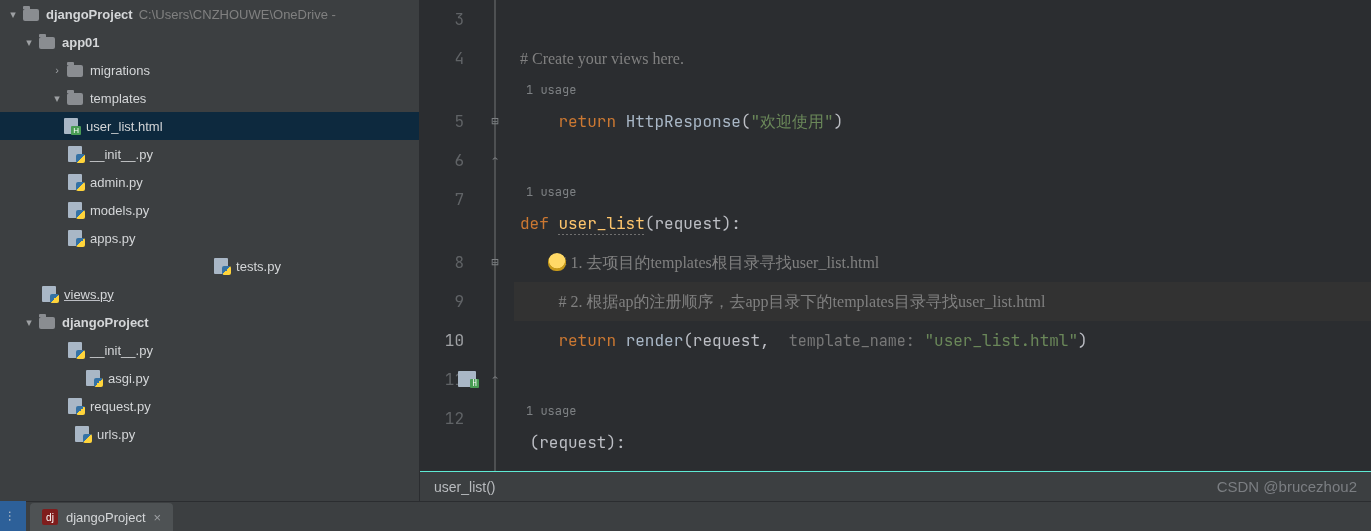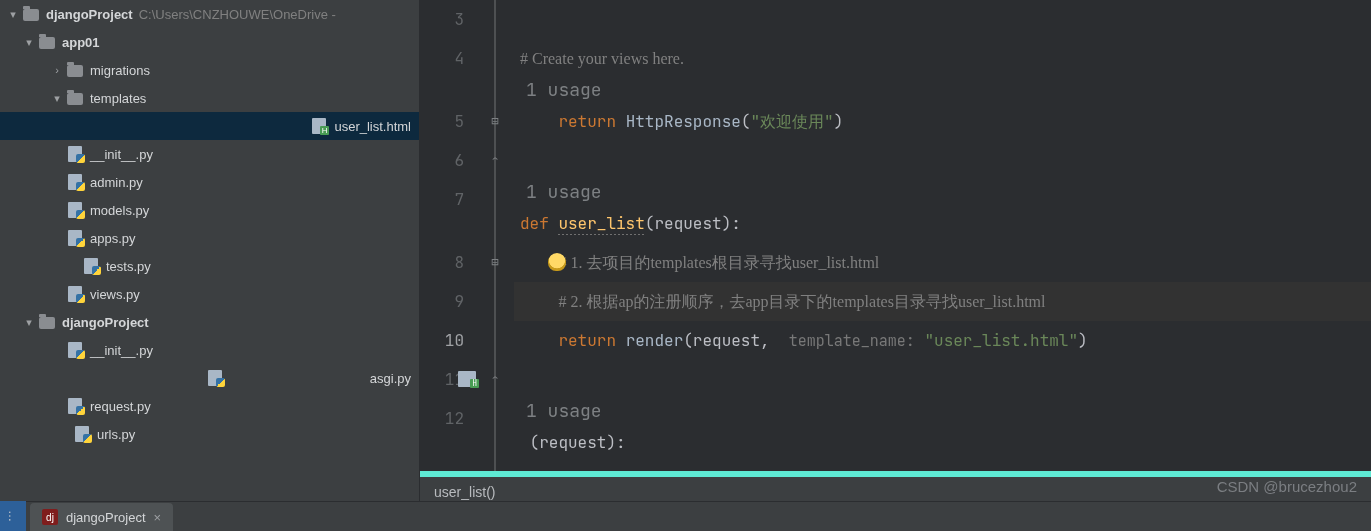--- a/index.html
+++ b/index.html
@@ -67,34 +67,34 @@
                        background:#499c54; color:#fff; font-size:8px;
                        padding:0 2px; border-radius:1px; line-height:9px; }
   .bulb { position:absolute; width:18px; height:18px; left:34px;
           border-radius:50% 50% 45% 45%;
           background:radial-gradient(circle at 50% 40%, #ffd966 55%, #c79a1a 60%); }
 
   .code { flex:1; line-height:39px; position:relative; }
   .codeline { height:39px; white-space:pre; position:relative; padding-left:6px; }
   .codeline.current { background:#323232; }
   .hint { height:24px; line-height:24px; color:#7d8083; padding-left:12px;
-          font-size:18px; }
+          font-size:12px; }
   .kw { color:#cc7832; }
   .fn { color:#ffc66d; }
   .fn-ul { background-image:linear-gradient(90deg,#707070 50%,transparent 50%);
            background-size:4px 1px; background-repeat:repeat-x;
            background-position:0 100%; padding-bottom:1px; }
   .str { color:#6a8759; }
   .cmt { color:#808080;font-family:Liberation Serif, serif; }
   .cls { color:#a9b7c6; }
   .hint-inline { color:#787878; font-size:15px; }
 
   .breadcrumb { height:30px; line-height:30px; padding-left:14px;
                 background:#3c3f41; color:#b8bbbe; font-size:14px;
-                border-top:6px solid #5eead4; }
+                border-top:1px solid #5eead4; }
 
   
   .tabbar { height:30px; background:#3c3f41; display:flex; align-items:flex-end;
             border-top:1px solid #2b2d30; position:relative; }
   .tabbar .accent { width:26px; height:30px; background:#2d6099;
                     display:flex; align-items:center; justify-content:center; }
   .tabbar .accent span { color:#d0d0d0; transform:rotate(90deg); font-size:12px; }
   .tab { display:flex; align-items:center; height:28px; padding:0 12px;
          margin-left:4px; background:#4e5254; color:#d4d6d8;
          border-radius:4px 4px 0 0; gap:8px; }
@@ -134,21 +134,21 @@
           </span>
           <span class="name">migrations</span>
         </div>
         <div class="row" style="padding-left: 50px;">
           <span class="chev">▾</span>
           <span class="icon">
             <span class="folder"></span>
           </span>
           <span class="name">templates</span>
         </div>
-        <div class="row selected" style="padding-left: 46px; justify-content: flex-end;">
+        <div class="row selected" style="padding-left: 46px;">
           <span class="chev"></span>
           <span class="icon">
             <span class="htmlfile"></span>
           </span>
           <span class="name">user_list.html</span>
         </div>
         <div class="row" style="padding-left: 50px;">
           <span class="chev"></span>
           <span class="icon">
             <span class="pyfile"></span>
@@ -169,49 +169,49 @@
           </span>
           <span class="name">models.py</span>
         </div>
         <div class="row" style="padding-left: 50px;">
           <span class="chev"></span>
           <span class="icon">
             <span class="pyfile"></span>
           </span>
           <span class="name">apps.py</span>
         </div>
-        <div class="row" style="padding-left: 66px;">
+        <div class="row" style="padding-left: 66px; justify-content: center;">
           <span class="chev"></span>
           <span class="icon">
             <span class="pyfile"></span>
           </span>
           <span class="name">tests.py</span>
         </div>
-        <div class="row" style="padding-left: 50px;">
+        <div class="row" style="padding-left: 24px; text-decoration: underline;">
           <span class="chev"></span>
           <span class="icon">
             <span class="pyfile"></span>
           </span>
           <span class="name">views.py</span>
         </div>
         <div class="row" style="padding-left: 22px;">
           <span class="chev">▾</span>
           <span class="icon">
             <span class="folder"></span>
           </span>
           <span class="name bold">djangoProject</span>
         </div>
         <div class="row" style="padding-left: 50px;">
           <span class="chev"></span>
           <span class="icon">
             <span class="pyfile"></span>
           </span>
           <span class="name">__init__.py</span>
         </div>
-        <div class="row" style="padding-left: 50px; justify-content: space-between;">
+        <div class="row" style="padding-left: 68px;">
           <span class="chev"></span>
           <span class="icon">
             <span class="pyfile"></span>
           </span>
           <span class="name">asgi.py</span>
         </div>
         <div class="row" style="padding-left: 50px;">
           <span class="chev"></span>
           <span class="icon">
             <span class="pyfile"></span>

